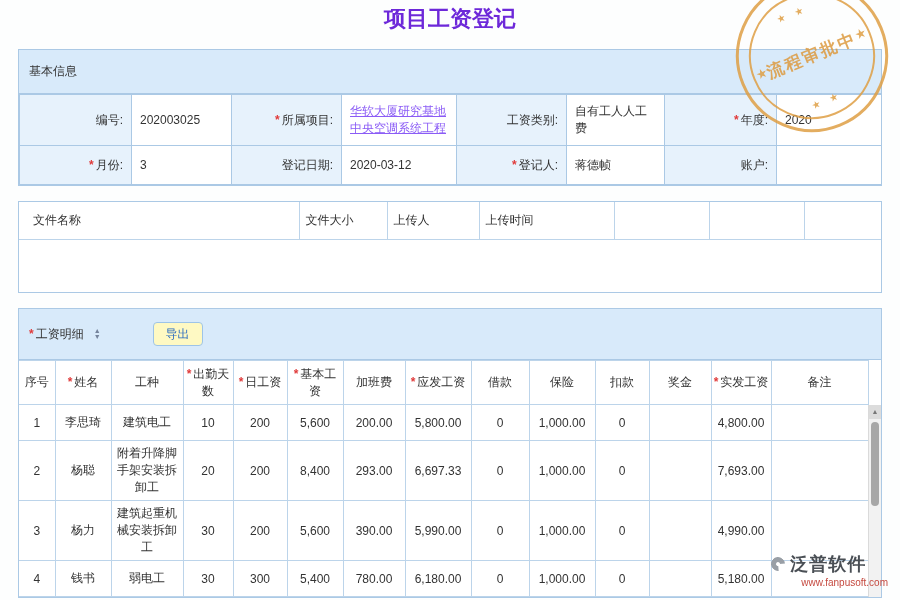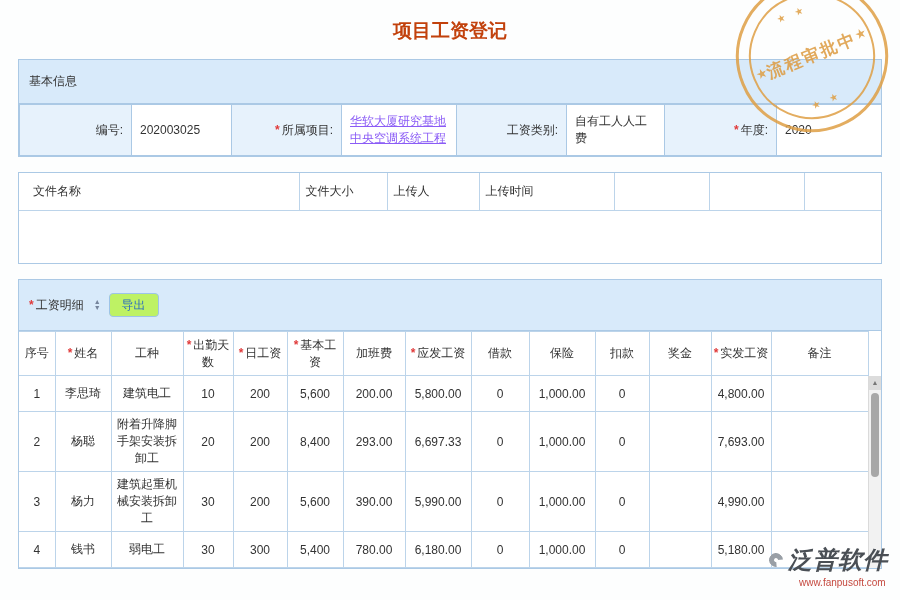--- a/index.html
+++ b/index.html
@@ -5,22 +5,22 @@
   * { box-sizing: border-box; }
   html, body { margin: 0; padding: 0; }
   body {
     width: 900px; height: 600px; overflow: hidden; position: relative;
     background: #fdfefe; color: #333;
     font-family: "Liberation Sans", "DejaVu Sans", sans-serif;
     font-size: 12px;
   }
 
   .page-title {
-    text-align: center; font-size: 19px; font-weight: bold; color: #c2410c;
-    padding: 18px 0 15px;
+    text-align: center; font-size: 22px; font-weight: bold; color: #6d28d9;
+    padding: 4px 0 15px;
   }
 
   .panel { margin: 0 18px 15px; border: 1px solid #abc9e5; background: #fff; position: relative; }
   .panel-header {
     background: #d8eafa; border-bottom: 1px solid #abc9e5;
     padding: 13px 10px; min-height: 27px; display: flex; align-items: center; gap: 8px;
   }
   .req { color: #e03a3a; margin-right: 2px; font-weight: bold; }
 
   
@@ -30,21 +30,21 @@
   .info-table tr.r1 td { height: 51px; }
   .info-table tr.r2 td { height: 39px; }
   a.link { color: #8b5cf6; text-decoration: underline; cursor: pointer; }
 
   
   .btn {
     border: 1px solid #9dc4e8; background: #b9d7f0; color: #fff;
     border-radius: 4px; padding: 3px 12px; font-size: 12px; cursor: pointer;
     font-family: inherit; line-height: 16px;
   }
-  .btn.blue-text { background: #bef264; color: #2a6cc0; }
+  .btn.blue-text { background: #fef9c3; color: #2a6cc0; margin-left: 44px; }
 
   
   .attach-table { border-collapse: collapse; width: 100%; table-layout: fixed; }
   .attach-table th {
     border: 1px solid #bcd4ea; border-top: none; background: #fff;
     font-weight: normal; text-align: left; padding: 10px 6px; height: 36px;
   }
   .attach-table th:first-child { border-left: none; text-align: left; padding-left: 14px; }
   .attach-table th:last-child { border-right: none; }
   .attach-body { height: 52px; background: #fff; }
@@ -94,21 +94,21 @@
   .stamp .s-top    { left: 0; right: 0; top: 24px;    text-align: center; font-size: 10px; letter-spacing: 10px; }
   .stamp .s-bottom { left: 0; right: 0; bottom: 24px; text-align: center; font-size: 10px; letter-spacing: 10px; }
 
   
   .footer-logo { position: absolute; right: 12px; bottom: 12px; z-index: 40; }
   .logo-row { display: flex; align-items: center; gap: 5px; }
   .logo-mark {
     width: 14px; height: 14px; border: 5px solid #999fa6; border-radius: 50%;
     border-right-color: transparent; transform: rotate(40deg);
   }
-  .logo-text { font-size: 24px; font-weight: bold; font-style: italic; color: #4a4f55; letter-spacing: 1px; }
+  .logo-text { font-size: 18px; font-weight: bold; color: #4a4f55; letter-spacing: 1px; }
   .logo-url { font-size: 10px; color: #c5493f; margin: 1px 0 0 30px; }
 </style>
 </head>
 <body>
 
 <div class="page-title">项目工资登记</div>
 
 <div class="stamp">
   <div class="ring-outer"></div>
   <div class="ring-inner"></div>
@@ -137,20 +137,30 @@
     <tbody id="info-grid">
         <tr class="r1">
           <td class="lbl">编号:</td>
           <td>202003025</td>
           <td class="lbl"><span class="req">*</span>所属项目:</td>
           <td><a class="link" href="#">华软大厦研究基地中央空调系统工程</a></td>
           <td class="lbl">工资类别:</td>
           <td>自有工人人工费</td>
           <td class="lbl"><span class="req">*</span>年度:</td>
           <td>2020</td>
+        </tr>
+        <tr class="r2">
+          <td class="lbl"><span class="req">*</span>月份:</td>
+          <td>3</td>
+          <td class="lbl">登记日期:</td>
+          <td>2020-03-12</td>
+          <td class="lbl"><span class="req">*</span>登记人:</td>
+          <td>蒋德帧</td>
+          <td class="lbl">账户:</td>
+          <td></td>
         </tr>
       </tbody>
   </table>
 </section>
 
 <section class="panel">
   <table class="attach-table">
     <colgroup>
       <col style="width:280px">
         <col style="width:88px">

